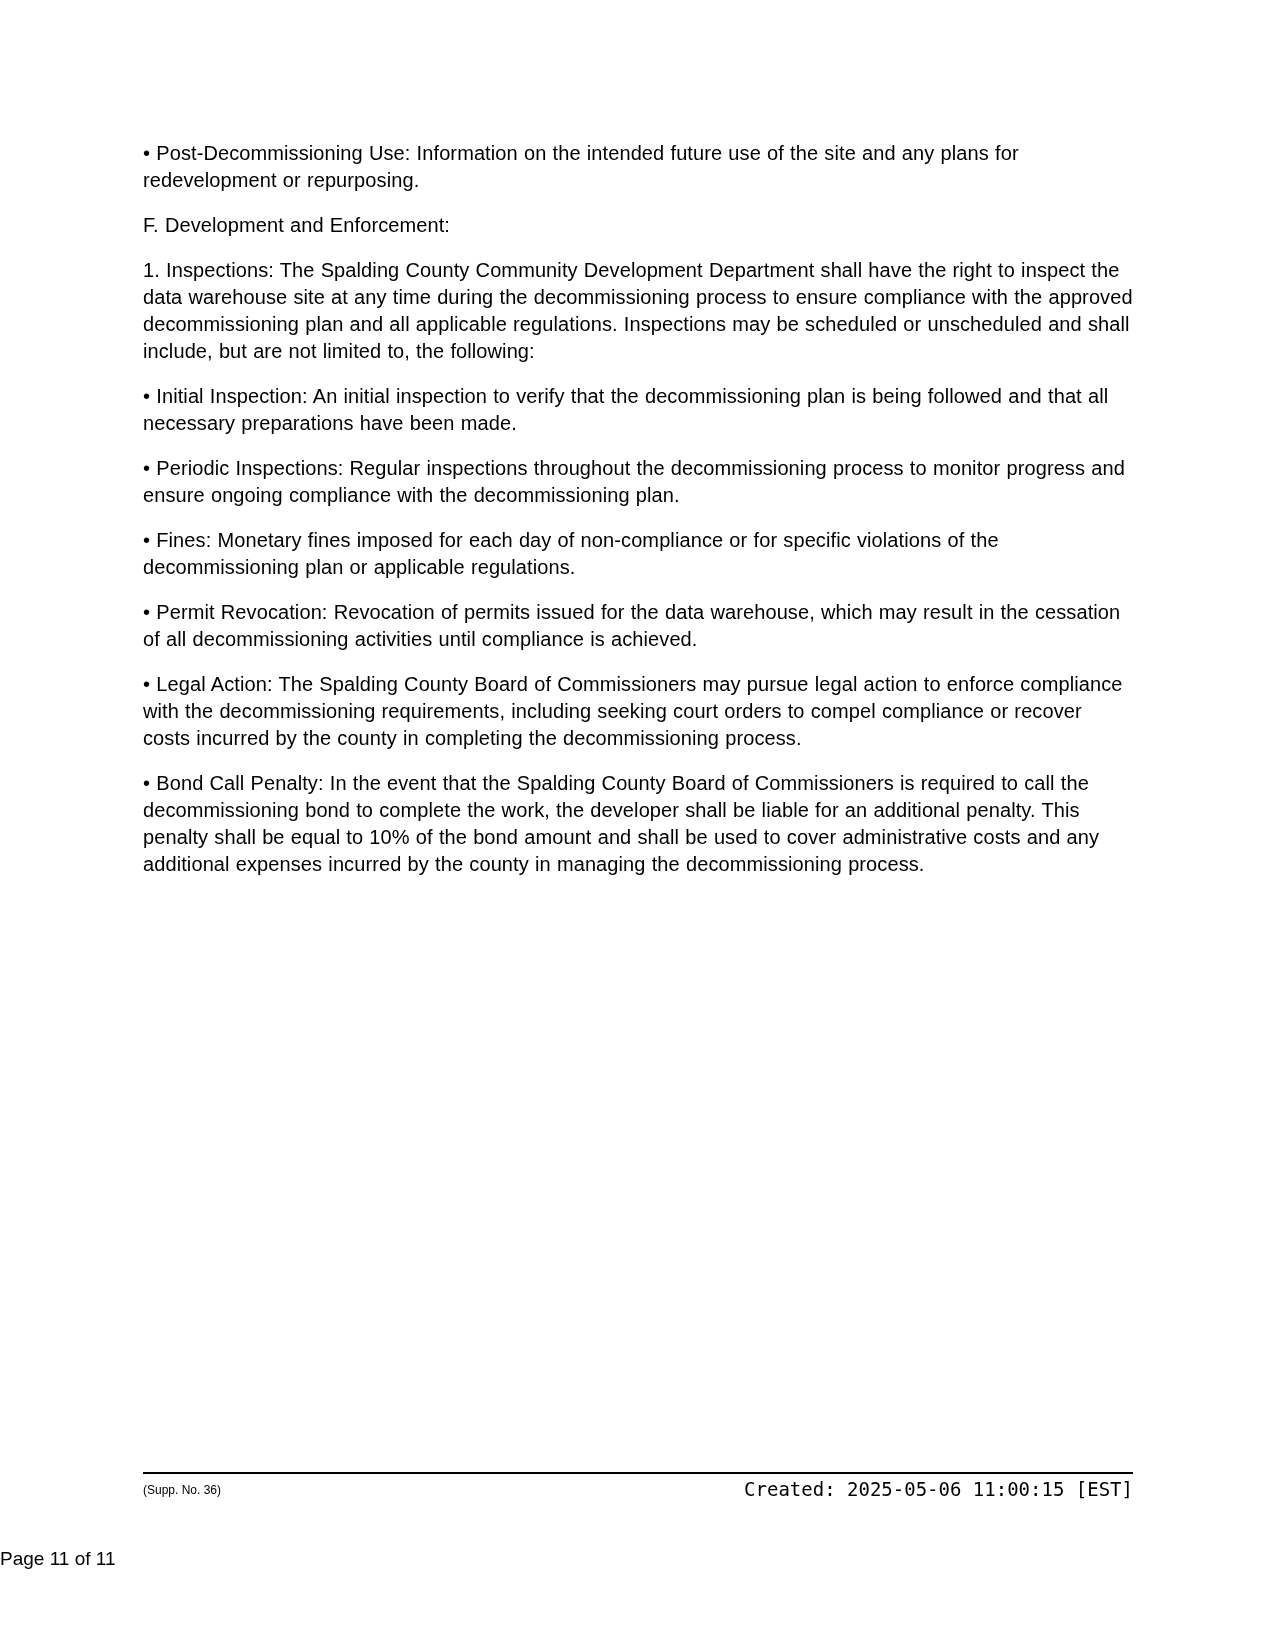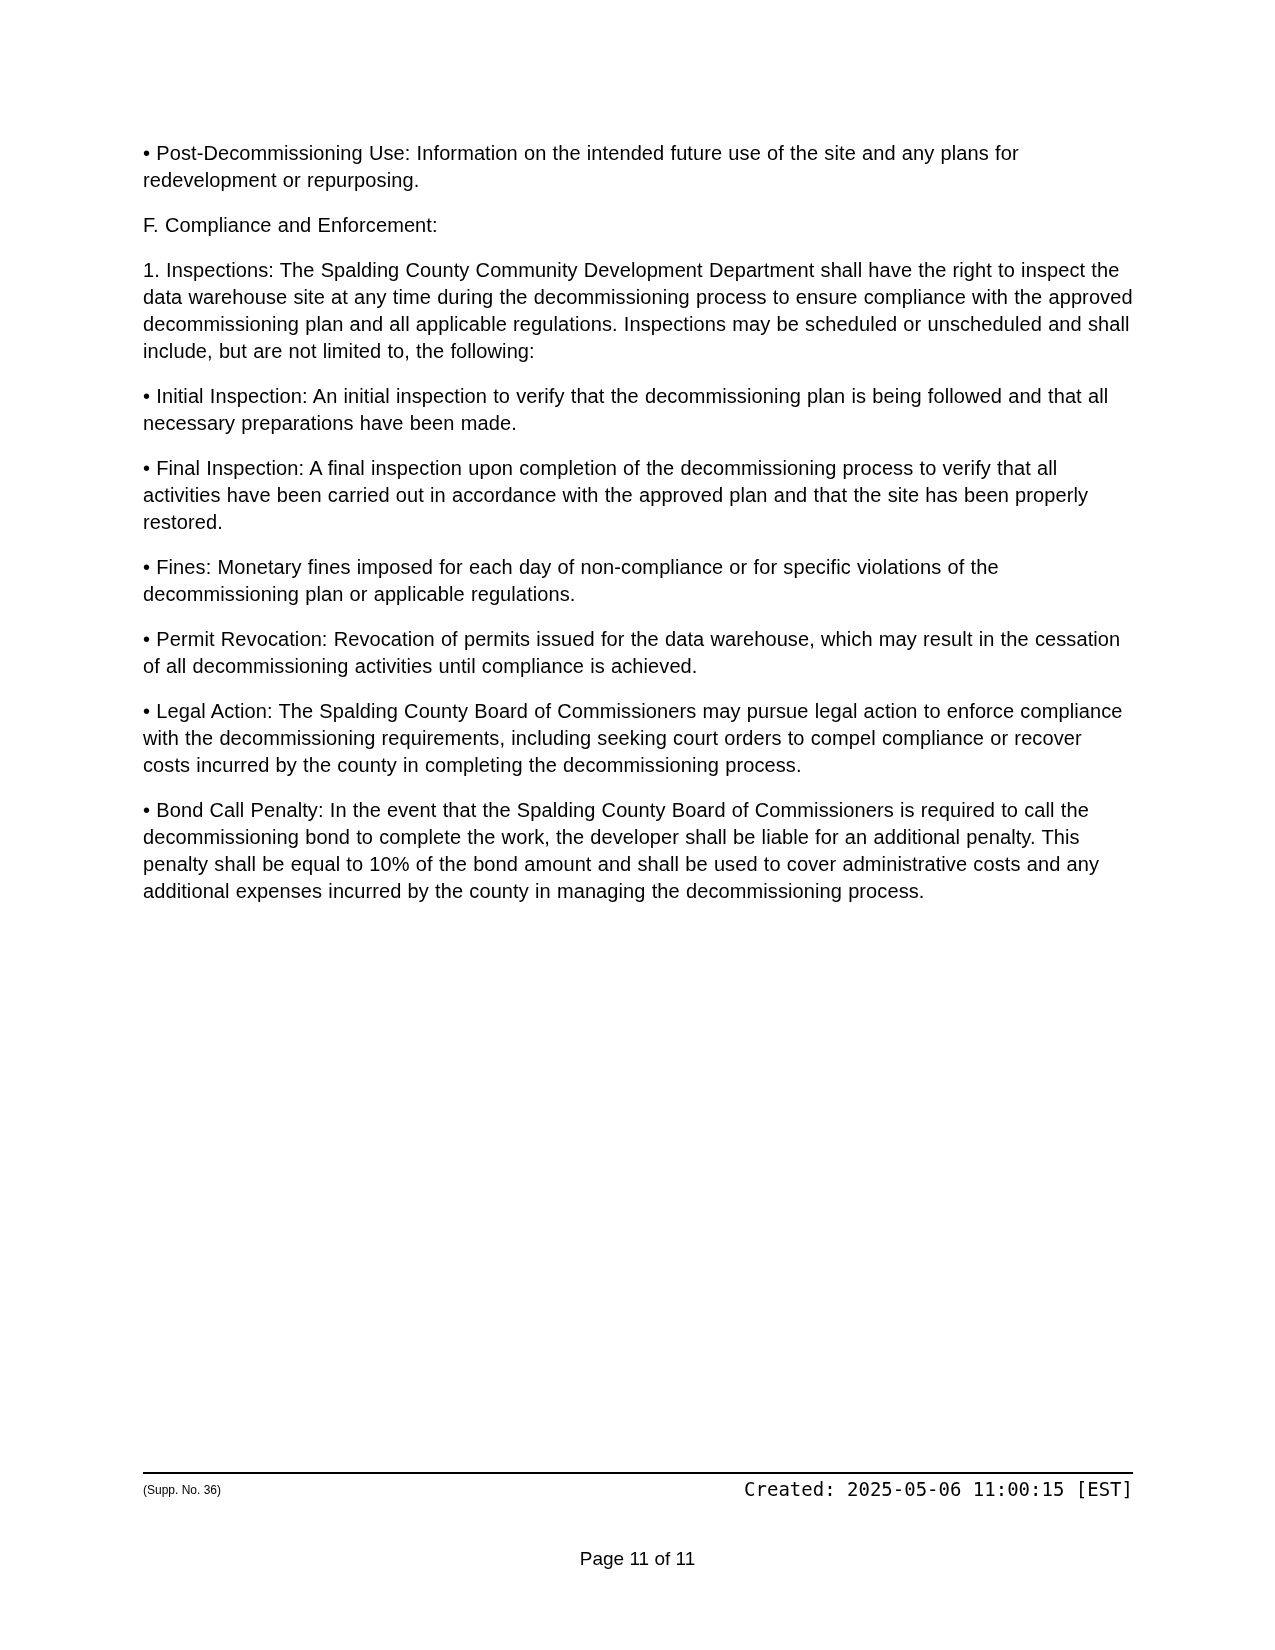--- a/index.html
+++ b/index.html
@@ -52,36 +52,36 @@
     left: 143px;
     top: 1478px;
     font-size: 12px;
     line-height: 24px;
   }
   .page-number {
     position: absolute;
     left: 0;
     top: 1547px;
     width: 1275px;
-    text-align: center;
+    text-align: left;
     font-size: 19px;
     line-height: 24px;
   }
 </style>
 </head>
 <body>
 
 <div class="page">
 
   <div class="content">
     <p class="para">• Post-Decommissioning Use: Information on the intended future use of the site and any plans for redevelopment or repurposing.</p>
-    <p class="para">F. Compliance and Enforcement:</p>
+    <p class="para">F. Development and Enforcement:</p>
     <p class="para">1. Inspections: The Spalding County Community Development Department shall have the right to inspect the data warehouse site at any time during the decommissioning process to ensure compliance with the approved decommissioning plan and all applicable regulations. Inspections may be scheduled or unscheduled and shall include, but are not limited to, the following:</p>
     <p class="para">• Initial Inspection: An initial inspection to verify that the decommissioning plan is being followed and that all necessary preparations have been made.</p>
-    <p class="para">• Final Inspection: A final inspection upon completion of the decommissioning process to verify that all activities have been carried out in accordance with the approved plan and that the site has been properly restored.</p>
+    <p class="para">• Periodic Inspections: Regular inspections throughout the decommissioning process to monitor progress and ensure ongoing compliance with the decommissioning plan.</p>
     <p class="para">• Fines: Monetary fines imposed for each day of non-compliance or for specific violations of the decommissioning plan or applicable regulations.</p>
     <p class="para">• Permit Revocation: Revocation of permits issued for the data warehouse, which may result in the cessation of all decommissioning activities until compliance is achieved.</p>
     <p class="para">• Legal Action: The Spalding County Board of Commissioners may pursue legal action to enforce compliance with the decommissioning requirements, including seeking court orders to compel compliance or recover costs incurred by the county in completing the decommissioning process.</p>
     <p class="para">• Bond Call Penalty: In the event that the Spalding County Board of Commissioners is required to call the decommissioning bond to complete the work, the developer shall be liable for an additional penalty. This penalty shall be equal to 10% of the bond amount and shall be used to cover administrative costs and any additional expenses incurred by the county in managing the decommissioning process.</p>
   </div>
 
   <div class="footer-rule"></div>
 
   <div class="created-stamp">Created: 2025-05-06 11:00:15 [EST]</div>
 

